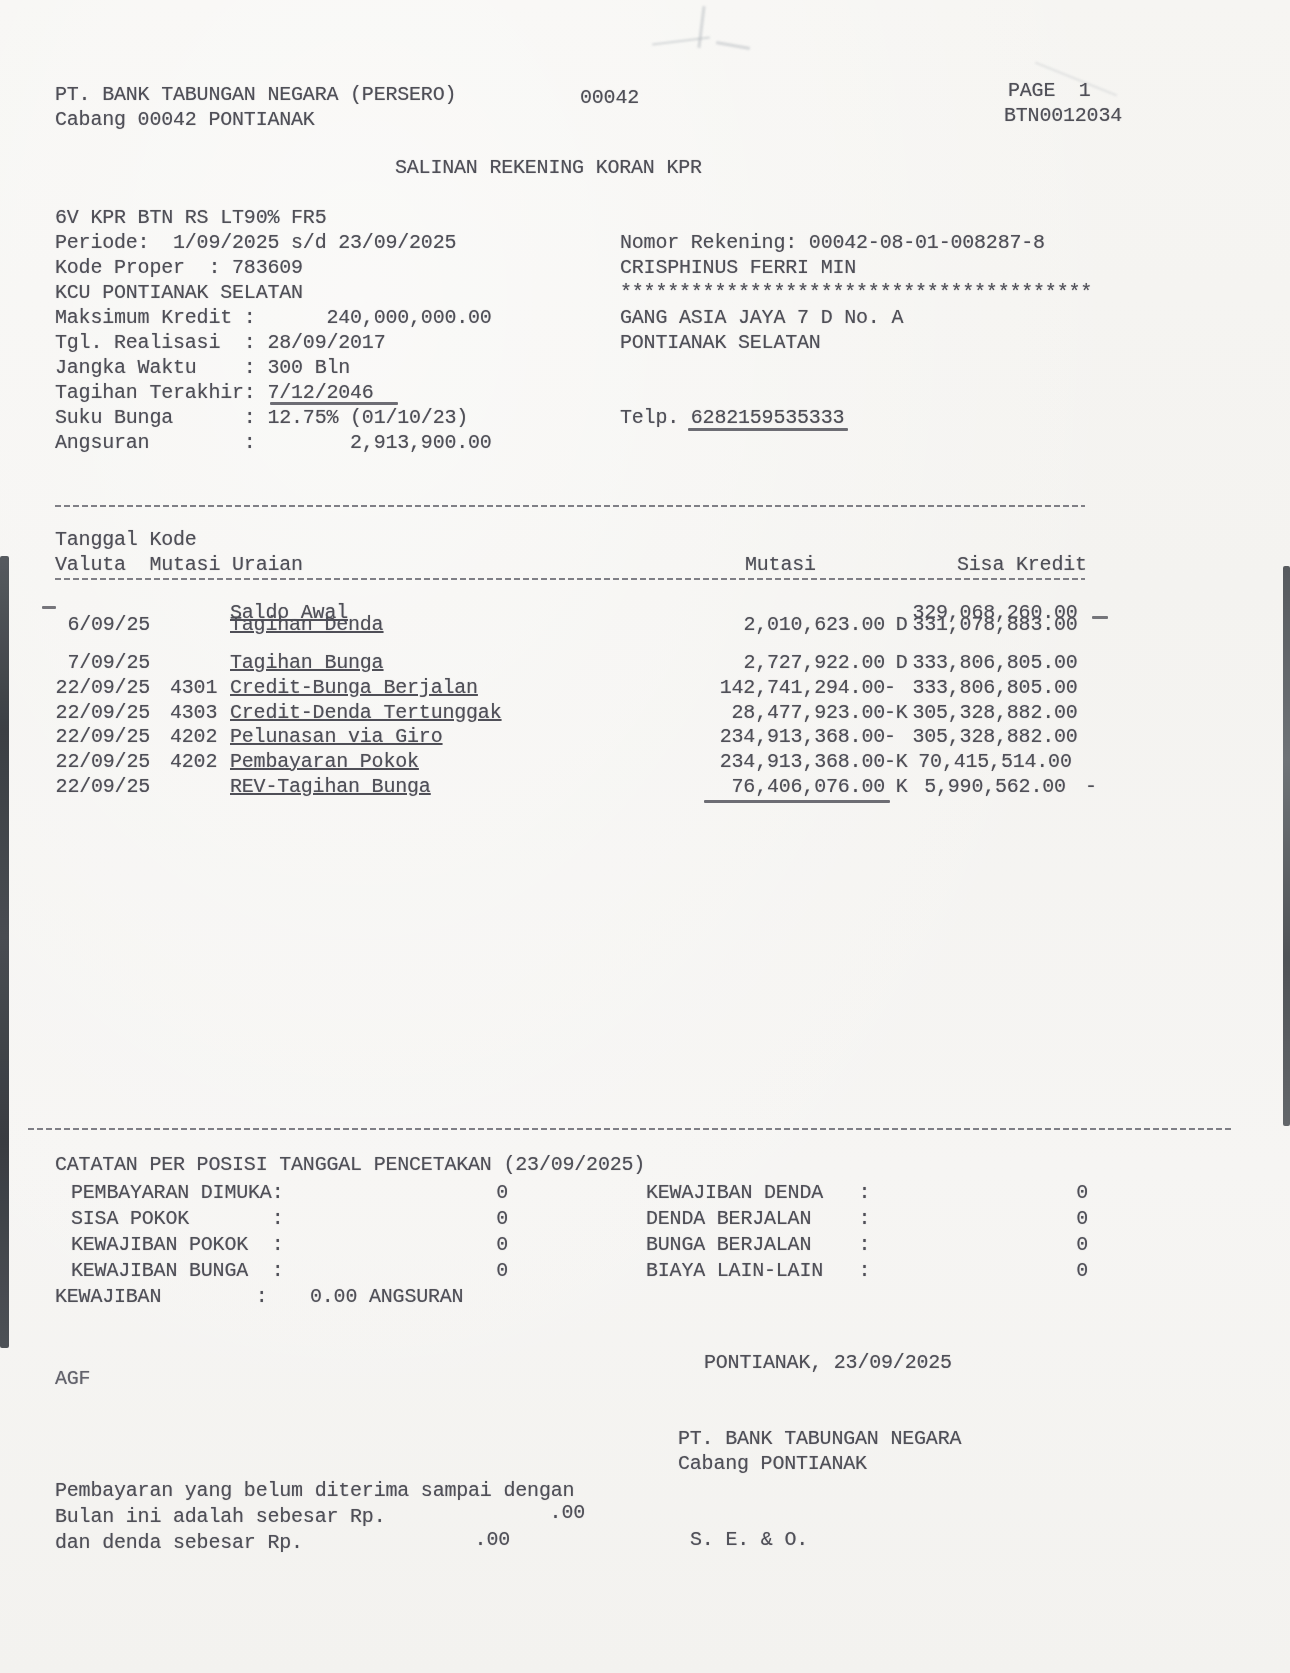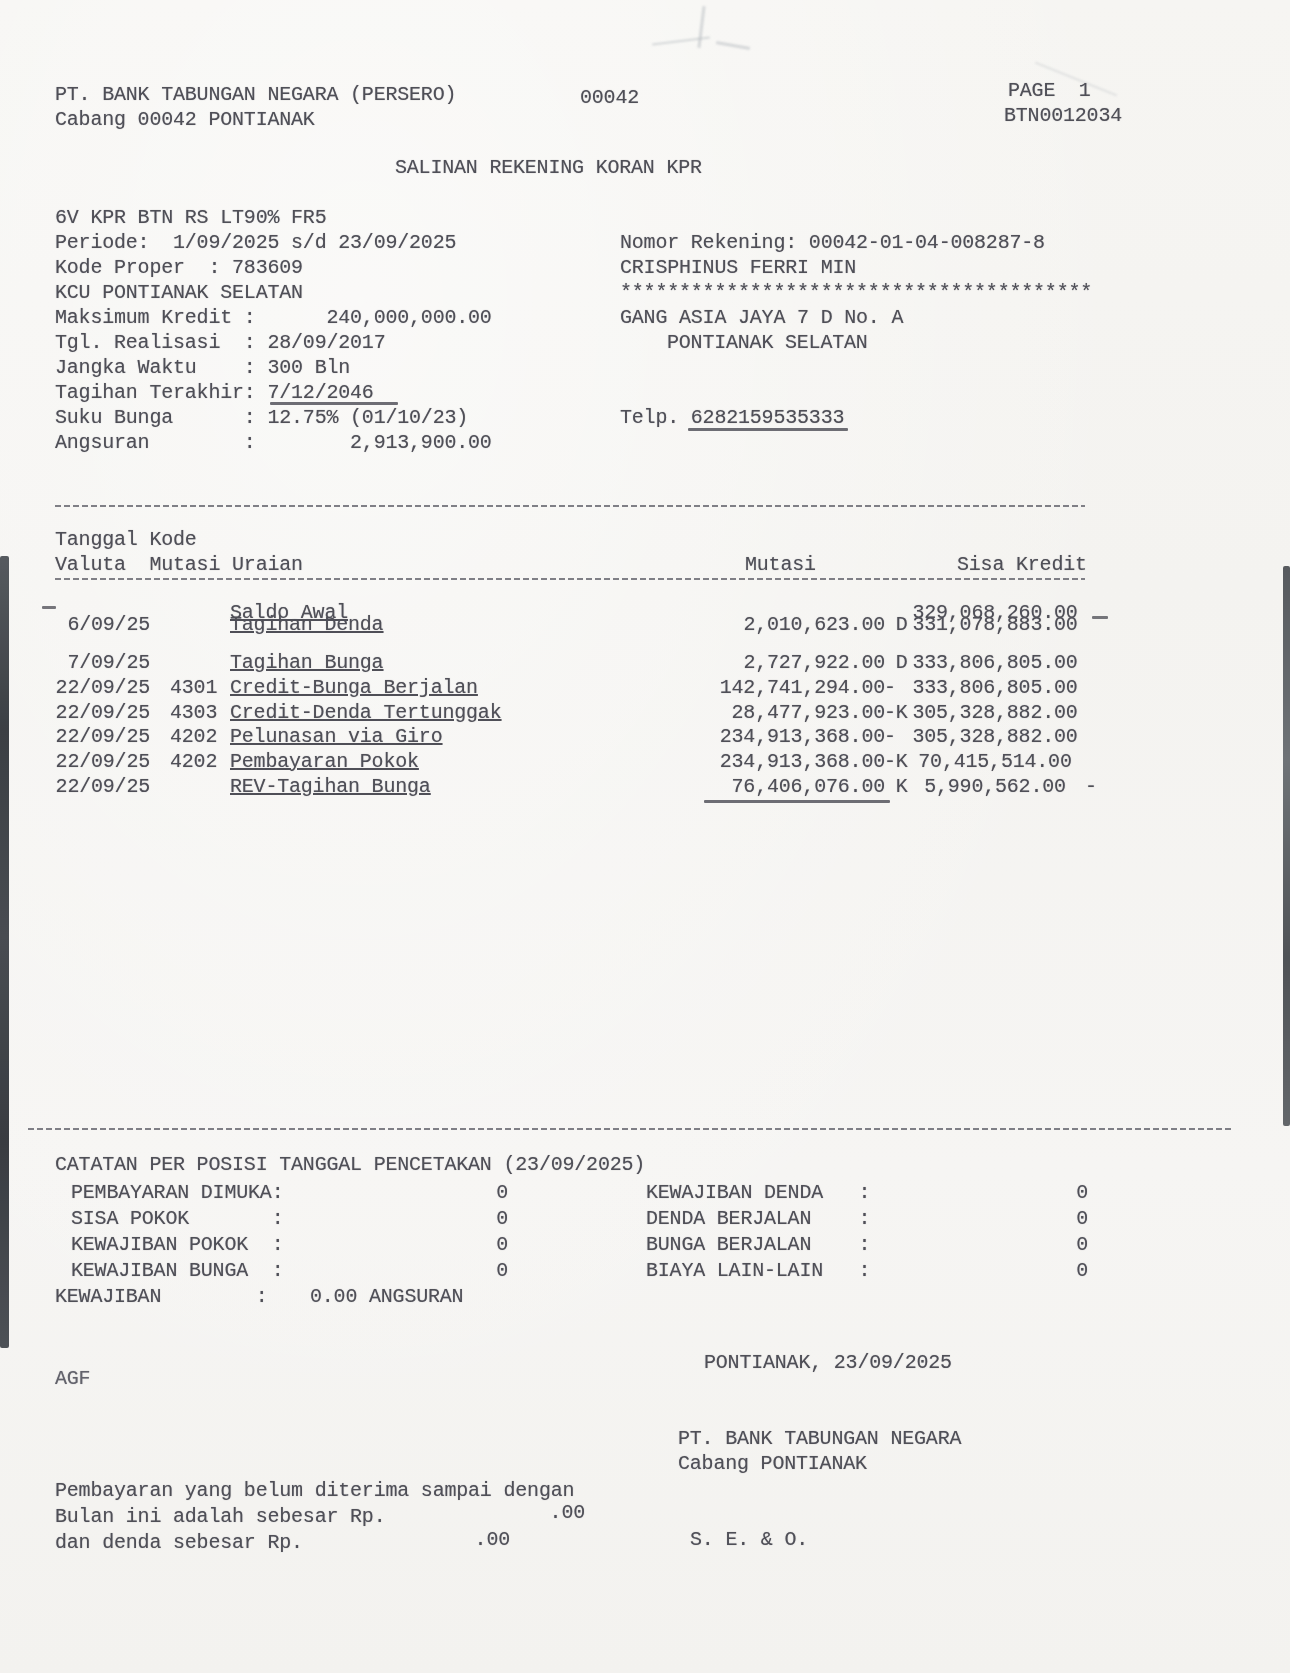--- a/index.html
+++ b/index.html
@@ -73,25 +73,25 @@
 <div class="t" style="left:55px;top:255px;">Kode Proper  : 783609</div>
 <div class="t" style="left:55px;top:280px;">KCU PONTIANAK SELATAN</div>
 <div class="t" style="left:55px;top:305px;">Maksimum Kredit :      240,000,000.00</div>
 <div class="t" style="left:55px;top:330px;">Tgl. Realisasi  : 28/09/2017</div>
 <div class="t" style="left:55px;top:355px;">Jangka Waktu    : 300 Bln</div>
 <div class="t" style="left:55px;top:380px;">Tagihan Terakhir: 7/12/2046</div>
 <div class="uline" style="left:270px;top:402px;width:128px;"></div>
 <div class="t" style="left:55px;top:405px;">Suku Bunga      : 12.75% (01/10/23)</div>
 <div class="t" style="left:55px;top:430px;">Angsuran        :        2,913,900.00</div>
 
-<div class="t" style="left:620px;top:230px;">Nomor Rekening: 00042-01-04-008287-8</div>
+<div class="t" style="left:620px;top:230px;">Nomor Rekening: 00042-08-01-008287-8</div>
 <div class="t" style="left:620px;top:255px;">CRISPHINUS FERRI MIN</div>
 <div class="t" style="left:620px;top:280px;">****************************************</div>
 <div class="t" style="left:620px;top:305px;">GANG ASIA JAYA 7 D No. A</div>
-<div class="t" style="left:620px;top:330px;margin-left:47px;">PONTIANAK SELATAN</div>
+<div class="t" style="left:620px;top:330px;">PONTIANAK SELATAN</div>
 <div class="t" style="left:620px;top:405px;">Telp. 6282159535333</div>
 <div class="uline" style="left:688px;top:428px;width:160px;"></div>
 
 <div class="rule" style="left:55px;top:505px;width:1030px;"></div>
 <div class="t" style="left:55px;top:527px;">Tanggal Kode</div>
 <div class="t" style="left:55px;top:552px;">Valuta  Mutasi Uraian</div>
 <div class="t" style="left:745px;top:552px;">Mutasi</div>
 <div class="t" style="left:957px;top:552px;">Sisa Kredit</div>
 <div class="rule" style="left:55px;top:578px;width:1030px;"></div>
 

